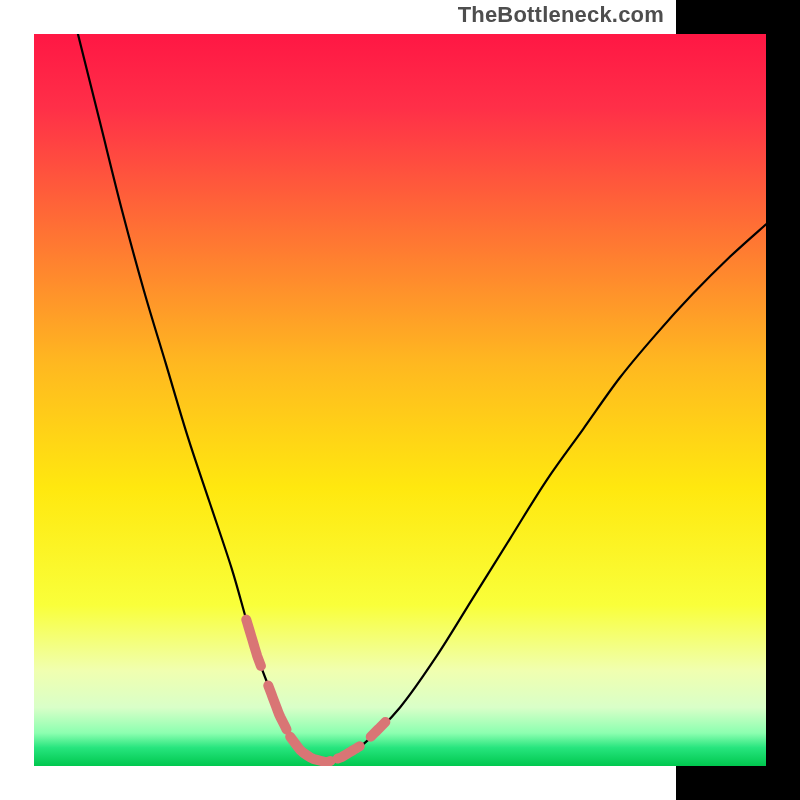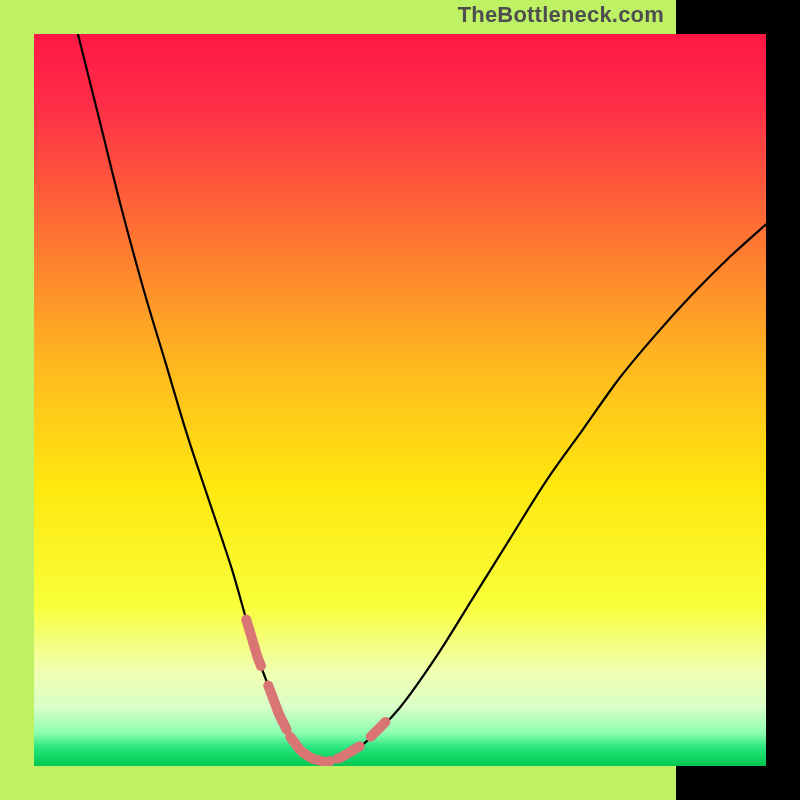--- a/index.html
+++ b/index.html
@@ -10,21 +10,21 @@
     overflow: hidden;
     background: #000;
     font-family: Arial, Helvetica, sans-serif;
   }
   .frame {
     position: absolute;
     left: 0;
     top: 0;
     width: 676px;
     height: 800px;
-    background: #bef264;
+    background: #ffffff;
   }
   .watermark {
     position: absolute;
     top: 2px;
     right: 12px;
     color: #4e4e4e;
     font-size: 22px;
     font-weight: 600;
     letter-spacing: 0.2px;
     z-index: 10;

